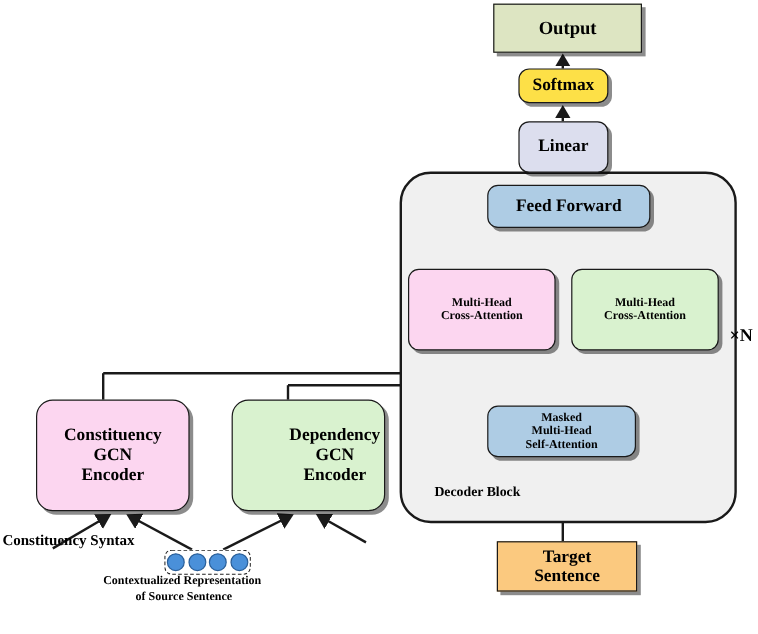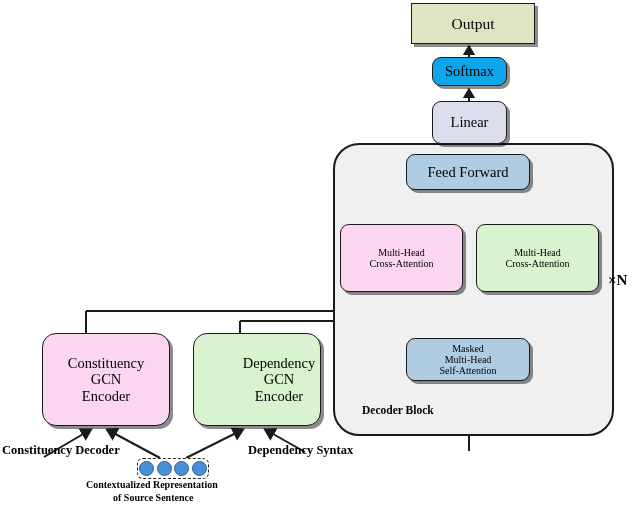--- a/index.html
+++ b/index.html
@@ -7,46 +7,46 @@
     position:relative;width:632px;height:528px;
     background:#ffffff;
     font-family:"Liberation Serif","DejaVu Serif",serif;
     overflow:hidden;
   }
   svg.layer{position:absolute;left:0;top:0;width:632px;height:528px;}
   .node{
     position:absolute;
     display:flex;align-items:center;justify-content:center;
     text-align:center;
-    font-weight:normal;
+    font-weight:bold;
     color:#000000;
     line-height:1.12;
     box-sizing:border-box;
     border:1.6px solid #1a1a1a;
     z-index:3;
   }
   .round{border-radius:9px;}
   .shadow{box-shadow:3px 3px 0 rgba(0,0,0,0.45);}
   .lbl{
     position:absolute;color:#000;font-weight:bold;
     z-index:4;white-space:nowrap;
   }
   #decoder-block{
     position:absolute;left:333px;top:143px;width:277px;height:289px;
     border:2px solid #1a1a1a;border-radius:26px;
     background:#f0f0f0;z-index:1;
   }
   #output-prob{left:411px;top:3px;width:124px;height:41px;background:#dde5c2;}
-  #softmax{left:432px;top:57px;width:75px;height:29px;background:#0ea5e9;}
+  #softmax{left:432px;top:57px;width:75px;height:29px;background:#fde047;}
   #linear{left:432px;top:101px;width:75px;height:43px;background:#dcdeee;}
-  #feed-forward{left:406px;top:154px;width:124px;height:36px;background:#aecce4;}
+  #feed-forward{left:406px;top:154px;width:136px;height:36px;background:#aecce4;}
   #cross-pink{left:340px;top:224px;width:123px;height:68px;background:#fcd6f0;}
   #cross-green{left:476px;top:224px;width:123px;height:68px;background:#d9f2cf;}
   #masked-self{left:406px;top:338px;width:124px;height:43px;background:#aecce4;}
-  #const-enc{left:30px;top:333px;width:128px;height:93px;background:#fcd6f0;border-radius:14px;margin-left:12px;}
+  #const-enc{left:30px;top:333px;width:128px;height:93px;background:#fcd6f0;border-radius:14px;}
   #dep-enc{left:193px;top:333px;width:128px;height:93px;background:#d9f2cf;border-radius:14px;padding-left:44px;}
   #target-sentence{left:414px;top:451px;width:117px;height:42px;background:#fbc97f;}
   #ctx-box{
     position:absolute;left:137px;top:458px;width:72px;height:21px;
     border:1.6px dashed #222;border-radius:6px;background:#fff;
     display:flex;align-items:center;justify-content:space-around;
     z-index:3;box-sizing:border-box;
   }
   .dot{width:13px;height:13px;border-radius:50%;
        background:#4a90d9;border:1px solid #2a5f99;}
@@ -165,28 +165,33 @@
   </div>
 
   <div class="node shadow t15" id="dep-enc">
     <span>
       <span>Dependency</span><br>
       <span>GCN</span><br>
       <span>Encoder</span>
     </span>
   </div>
 
+  <div class="node shadow t15" id="target-sentence">
+    <span>
+      <span>Target</span><br>
+      <span>Sentence</span>
+    </span>
+  </div>
 
   <div id="ctx-box">
     <span class="dot"></span>
     <span class="dot"></span>
     <span class="dot"></span>
     <span class="dot"></span>
   </div>
 
   <div class="lbl" id="xn-label">×N</div>
   <div class="lbl" id="decoder-label">Decoder Block</div>
-  <div class="lbl" id="const-syntax">Constituency Decoder</div>
-  <div class="lbl" id="dep-syntax">Dependency Syntax</div>
+  <div class="lbl" id="const-syntax">Constituency Syntax</div>
   <div class="lbl" id="ctx-cap1">Contextualized  Representation</div>
   <div class="lbl" id="ctx-cap2">of Source Sentence</div>
 
 </div>
 
 </body></html>

